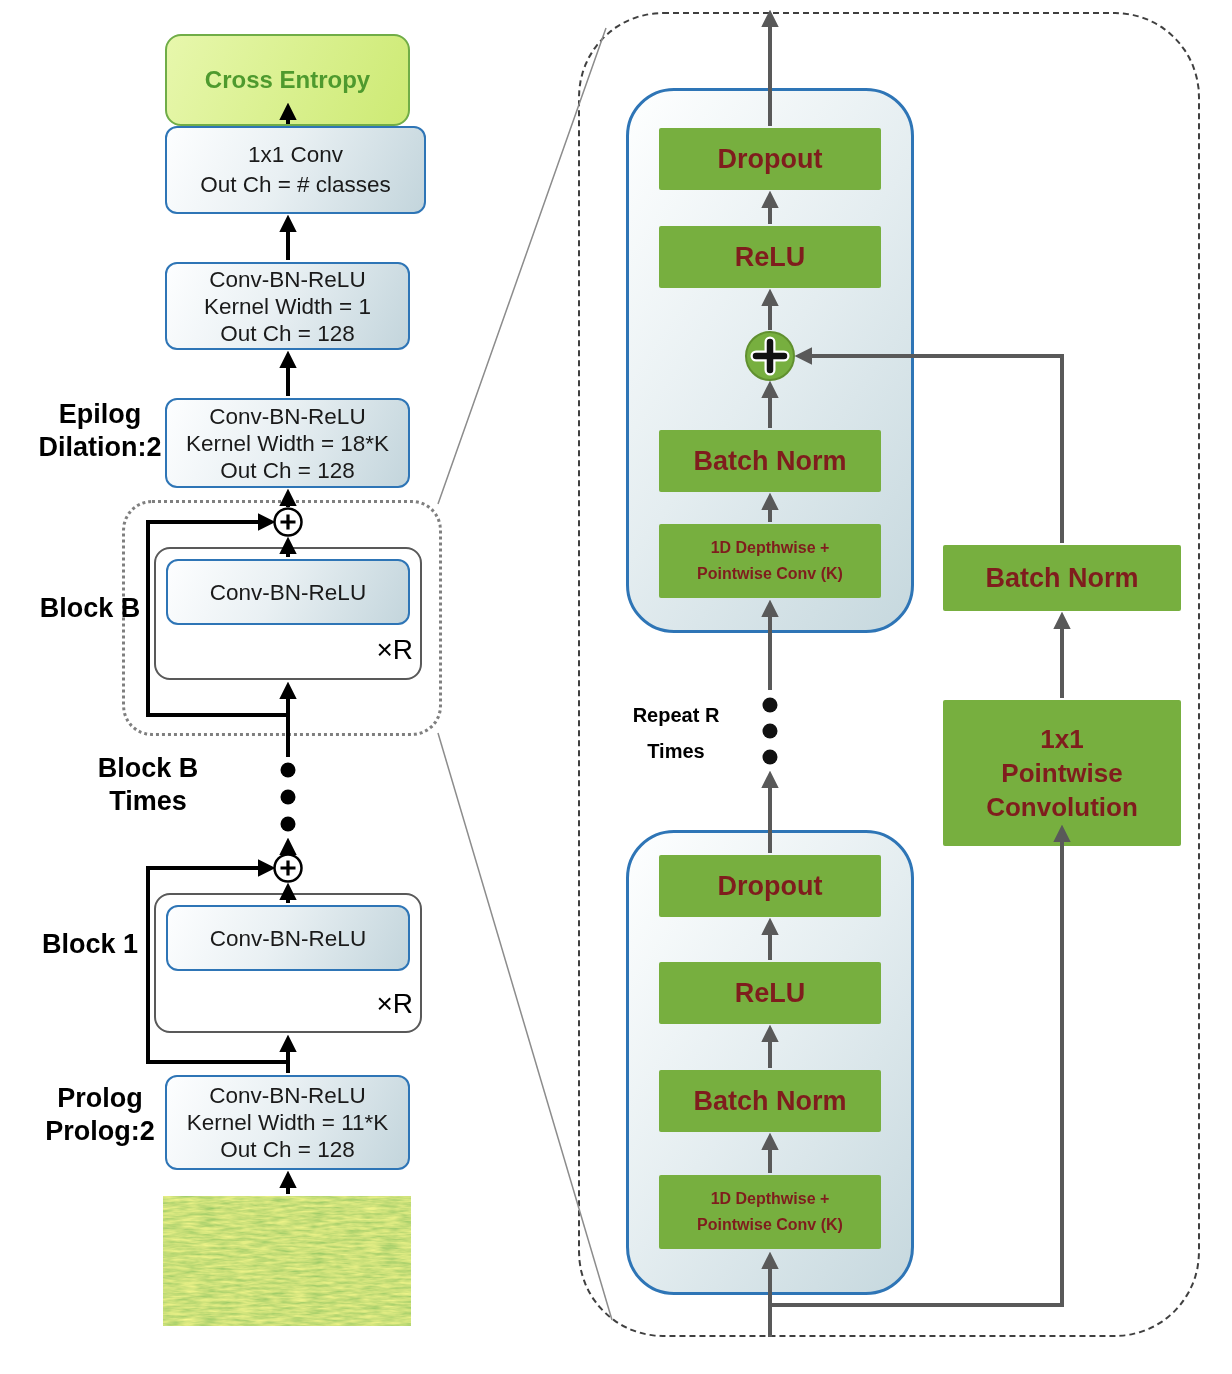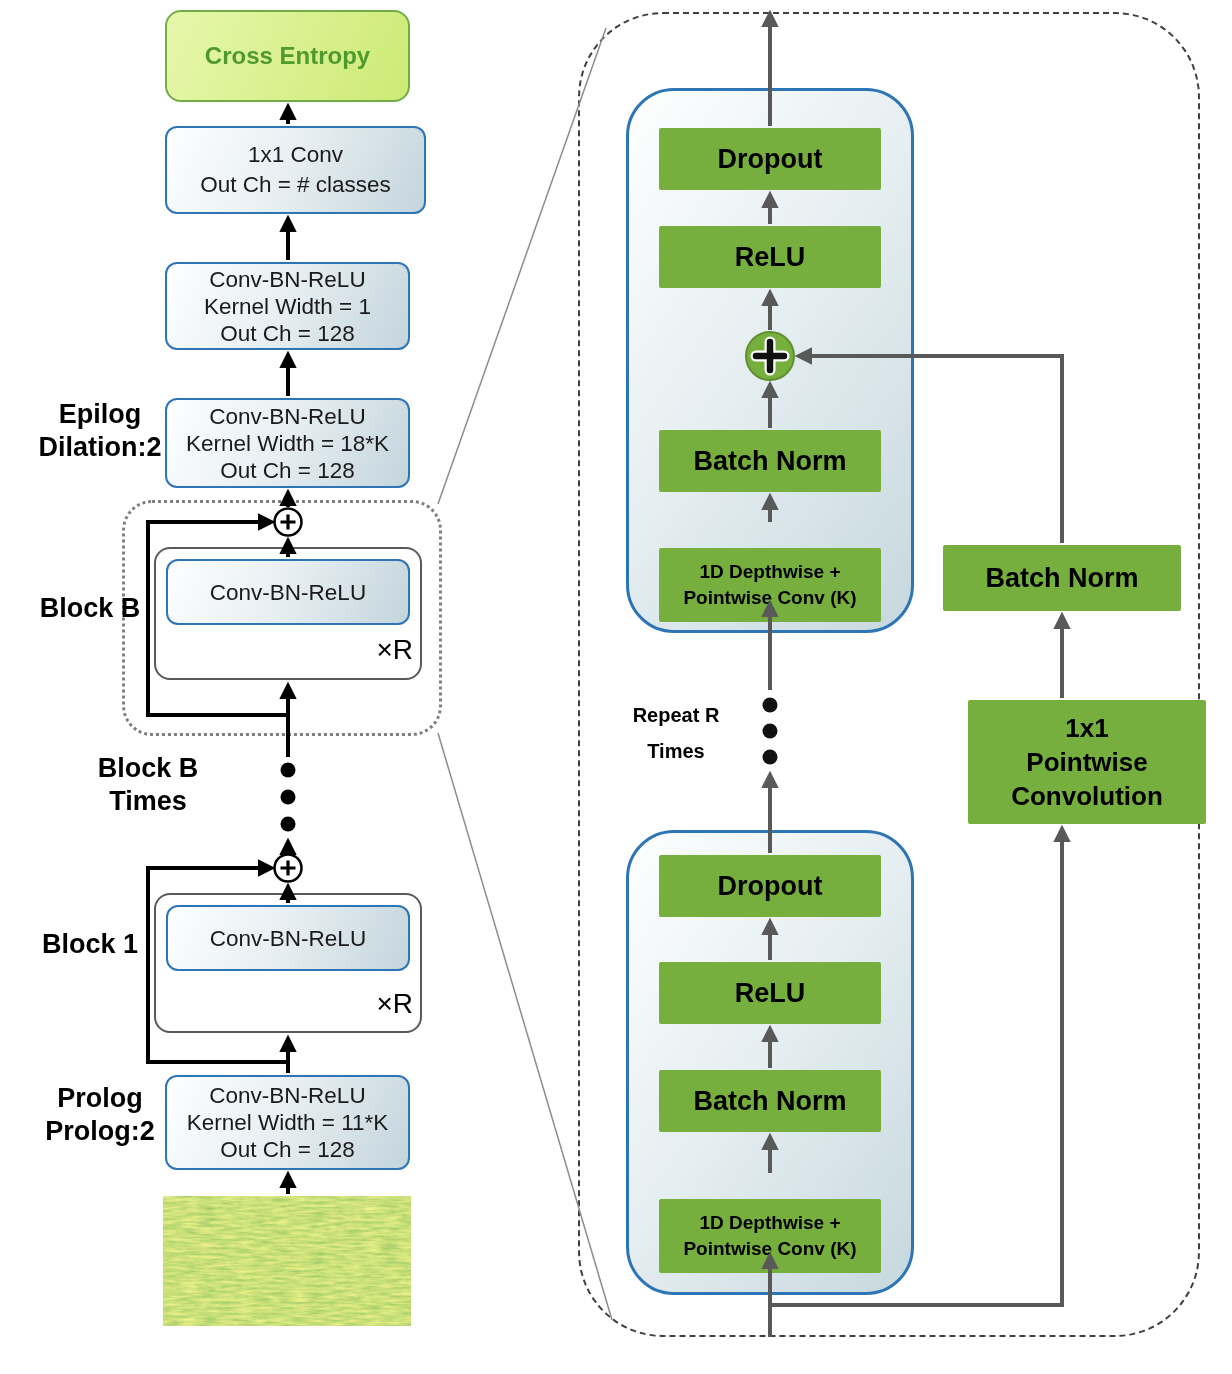--- a/index.html
+++ b/index.html
@@ -11,35 +11,35 @@
   .convbox {
     background:linear-gradient(115deg,#fdfeff 0%,#e9f0f3 45%,#c3d5dc 100%);
     border:2.5px solid #2e75b6; border-radius:12px;
     display:flex; flex-direction:column; align-items:center; justify-content:center;
     font-size:22.5px; line-height:27px; color:#1a1a1a; font-weight:500; text-align:center;
   }
   .ce-box {
     background:linear-gradient(115deg,#e7f7ac 0%,#cdea74 100%);
     border:2.5px solid #70ad47; border-radius:16px;
     display:flex; align-items:center; justify-content:center;
-    font-size:24px; font-weight:600; color:#4e9a2e;
+    font-size:24px; font-weight:600; color:#4e9a2e;margin-top:24px;
   }
   .container-box { background:#ffffff; border:2.5px solid #595959; border-radius:16px; }
   .dotted-box { border:3px dotted #7f7f7f; border-radius:30px; }
   .dashed-box { border:2px dashed #3f3f3f; border-radius:85px; }
   .subblock {
     background:linear-gradient(125deg,#feffff 0%,#e4edf0 50%,#c6d8de 100%);
     border:3px solid #2e75b6; border-radius:48px;
   }
   .greenbox {
-    background:#77af3f; color:#000000; border-radius:2px;
+    background:#77af3f; color:#7f1d1d; border-radius:2px;
     display:flex; flex-direction:column; align-items:center; justify-content:center;
     font-weight:600; font-size:27px; text-align:center;
   }
-  .greenbox.small { font-size:19px; line-height:26px;margin-top:24px; }
+  .greenbox.small { font-size:16px; line-height:26px; }
   .greenbox.big3 { font-size:26px; line-height:34px; }
   .lbl { font-size:27px; font-weight:600; color:#000; text-align:center; line-height:33px; }
   .xr { font-size:28px; font-weight:500; color:#000; text-align:right; }
   .overlay { position:absolute; left:0; top:0; pointer-events:none; }
 </style>
 </head>
 <body>
 
 <div class="canvas">
 
@@ -129,21 +129,21 @@
   <div class="abs subblock" style="left:626px;top:830px;width:288px;height:465px"></div>
   <div class="abs greenbox" style="left:659px;top:855px;width:222px;height:62px">Dropout</div>
   <div class="abs greenbox" style="left:659px;top:962px;width:222px;height:62px">ReLU</div>
   <div class="abs greenbox" style="left:659px;top:1070px;width:222px;height:62px">Batch Norm</div>
   <div class="abs greenbox small" style="left:659px;top:1175px;width:222px;height:74px">
     <div>1D Depthwise +</div>
     <div>Pointwise Conv (K)</div>
   </div>
 
   <div class="abs greenbox" style="left:943px;top:545px;width:238px;height:66px">Batch Norm</div>
-  <div class="abs greenbox big3" style="left:968px;top:700px;width:238px;height:124px">
+  <div class="abs greenbox big3" style="left:943px;top:700px;width:238px;height:146px">
     <div>1x1</div>
     <div>Pointwise</div>
     <div>Convolution</div>
   </div>
 
   <svg class="overlay" width="1232" height="1374" viewBox="0 0 1232 1374">
     <defs>
       <marker id="ahb" viewBox="0 0 10 10" refX="7.5" refY="5" markerWidth="4.4" markerHeight="4.4" orient="auto">
         <path d="M0 0L10 5L0 10z" fill="#000"></path>
       </marker>

